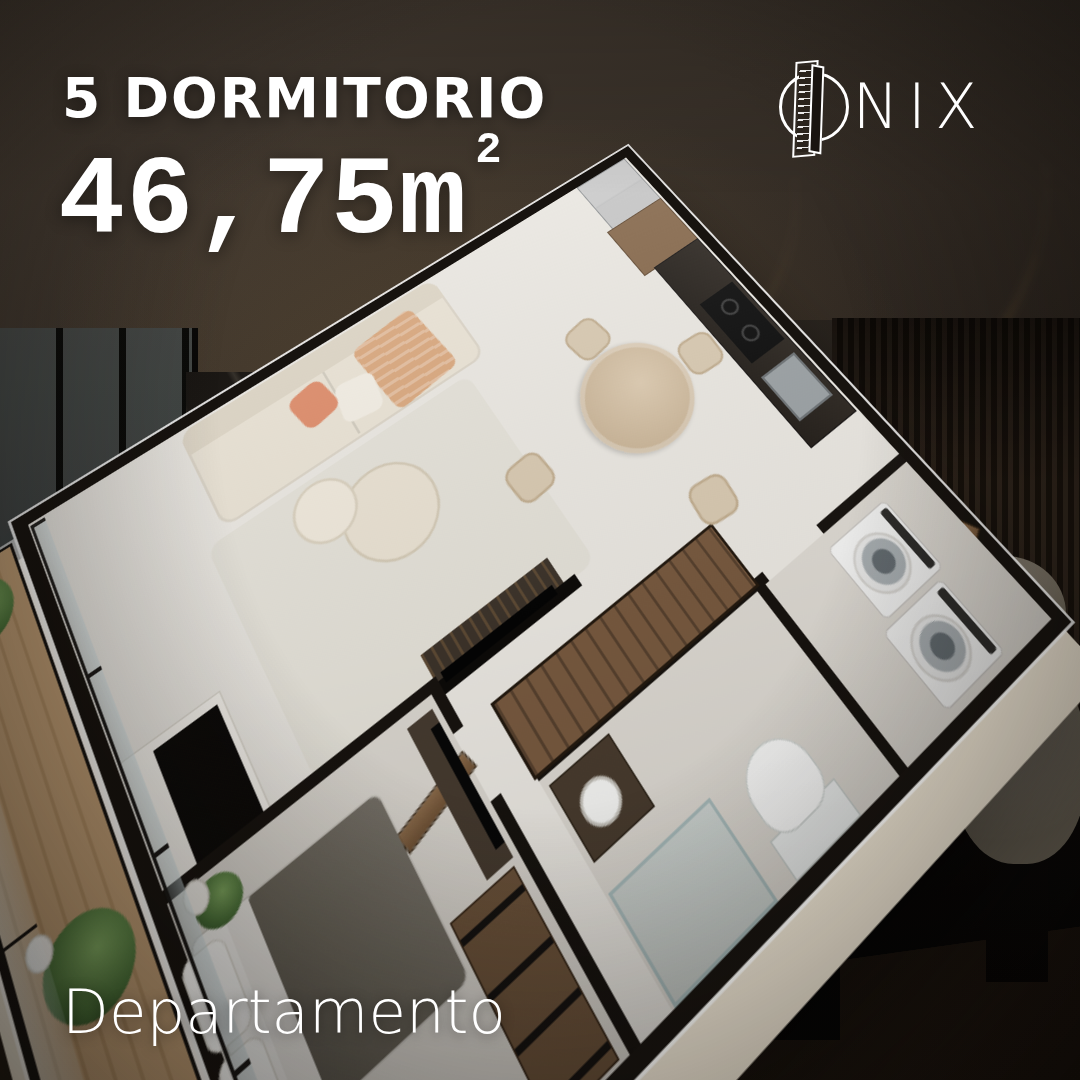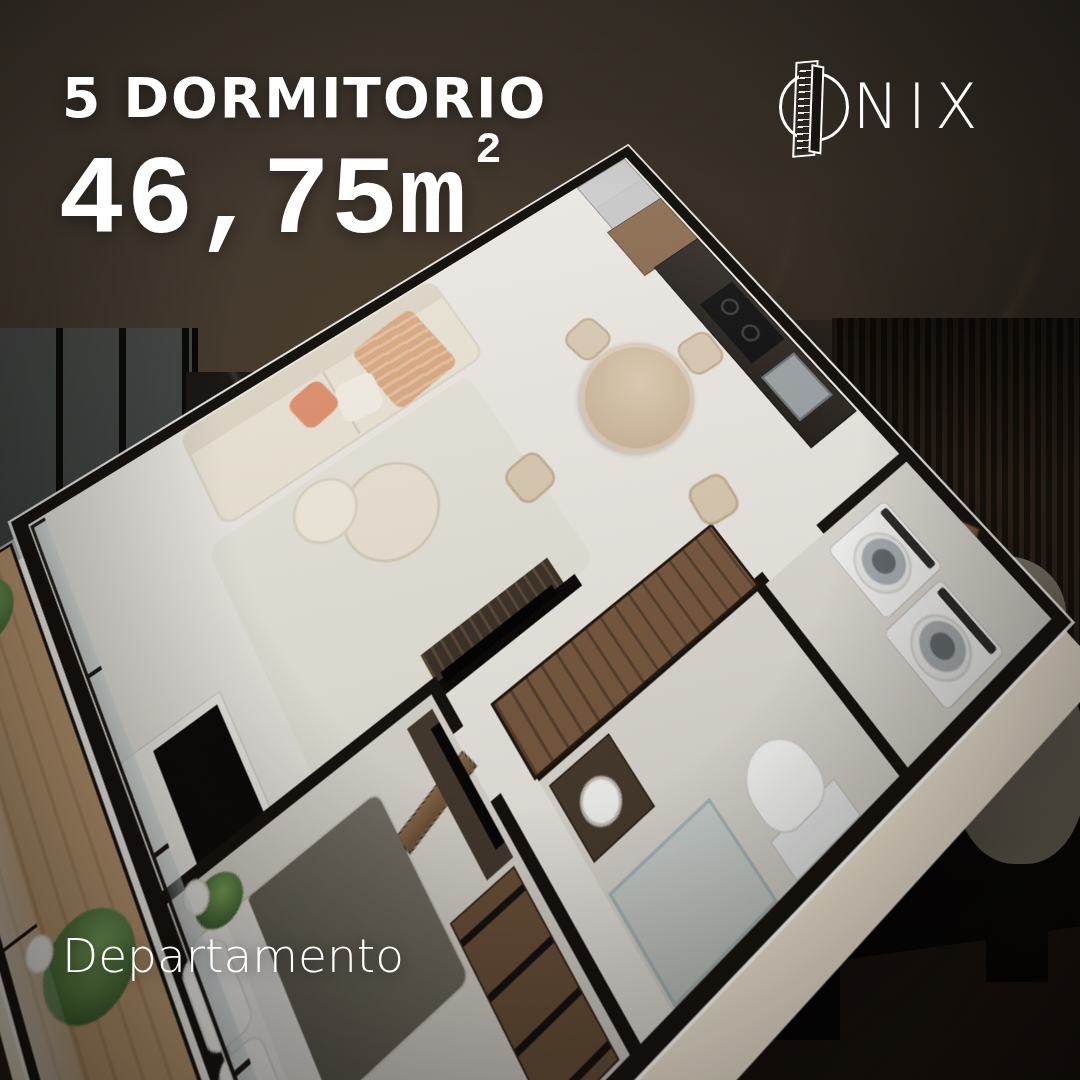--- a/index.html
+++ b/index.html
@@ -154,21 +154,21 @@
     color:#f4f1ec;}
   .logo-row{display:flex;align-items:center;justify-content:center;gap:3px;height:78px;}
   .logo-o{position:relative;width:64px;height:64px;border:3px solid #fff;border-radius:50%;flex:0 0 auto;}
   .bld{position:absolute;left:12px;top:-14px;width:30px;height:90px;transform:rotate(2deg);}
   .bld-left{position:absolute;left:0;top:0;width:15px;height:86px;background:#2a231c;border:2px solid #fff;
     transform:skewY(-7deg);
     background-image:repeating-linear-gradient(180deg,rgba(255,255,255,.9) 0 1.5px,transparent 1.5px 7px);
     background-clip:content-box;padding:3px 2px;}
   .bld-right{position:absolute;left:16px;top:4px;width:9px;height:84px;background:#191410;border:2px solid #fff;transform:skewY(9deg);}
   .logo-name{font-size:62px;font-weight:300;letter-spacing:9px;color:#fff;line-height:1;}
-  .footer{position:absolute;left:62px;top:924px;font-size:47px;line-height:1.38;font-weight:300;
+  .footer{position:absolute;left:62px;top:970px;font-size:61px;line-height:1.38;font-weight:300;
     text-shadow:0 2px 12px rgba(0,0,0,.5);}
   .footer .bold{font-weight:800;margin-left:14px;}
 </style>
 </head>
 <body>
 
 <div class="canvas">
 
   <div class="glowspot abs"></div>
   <div class="arc a1"></div>

